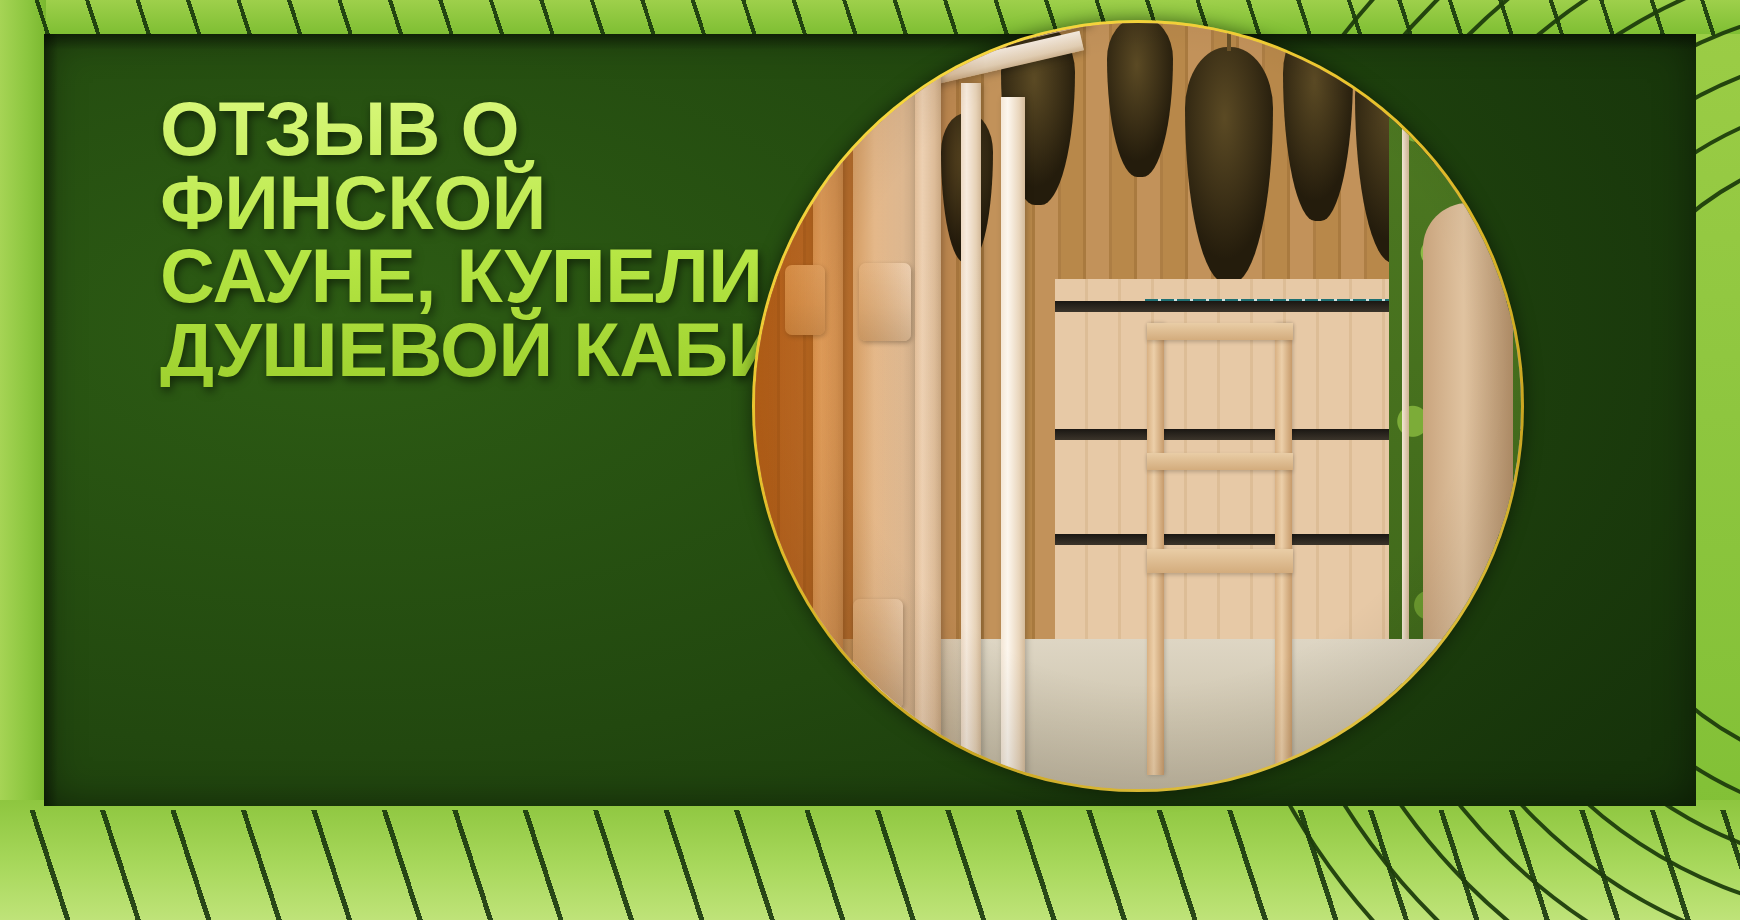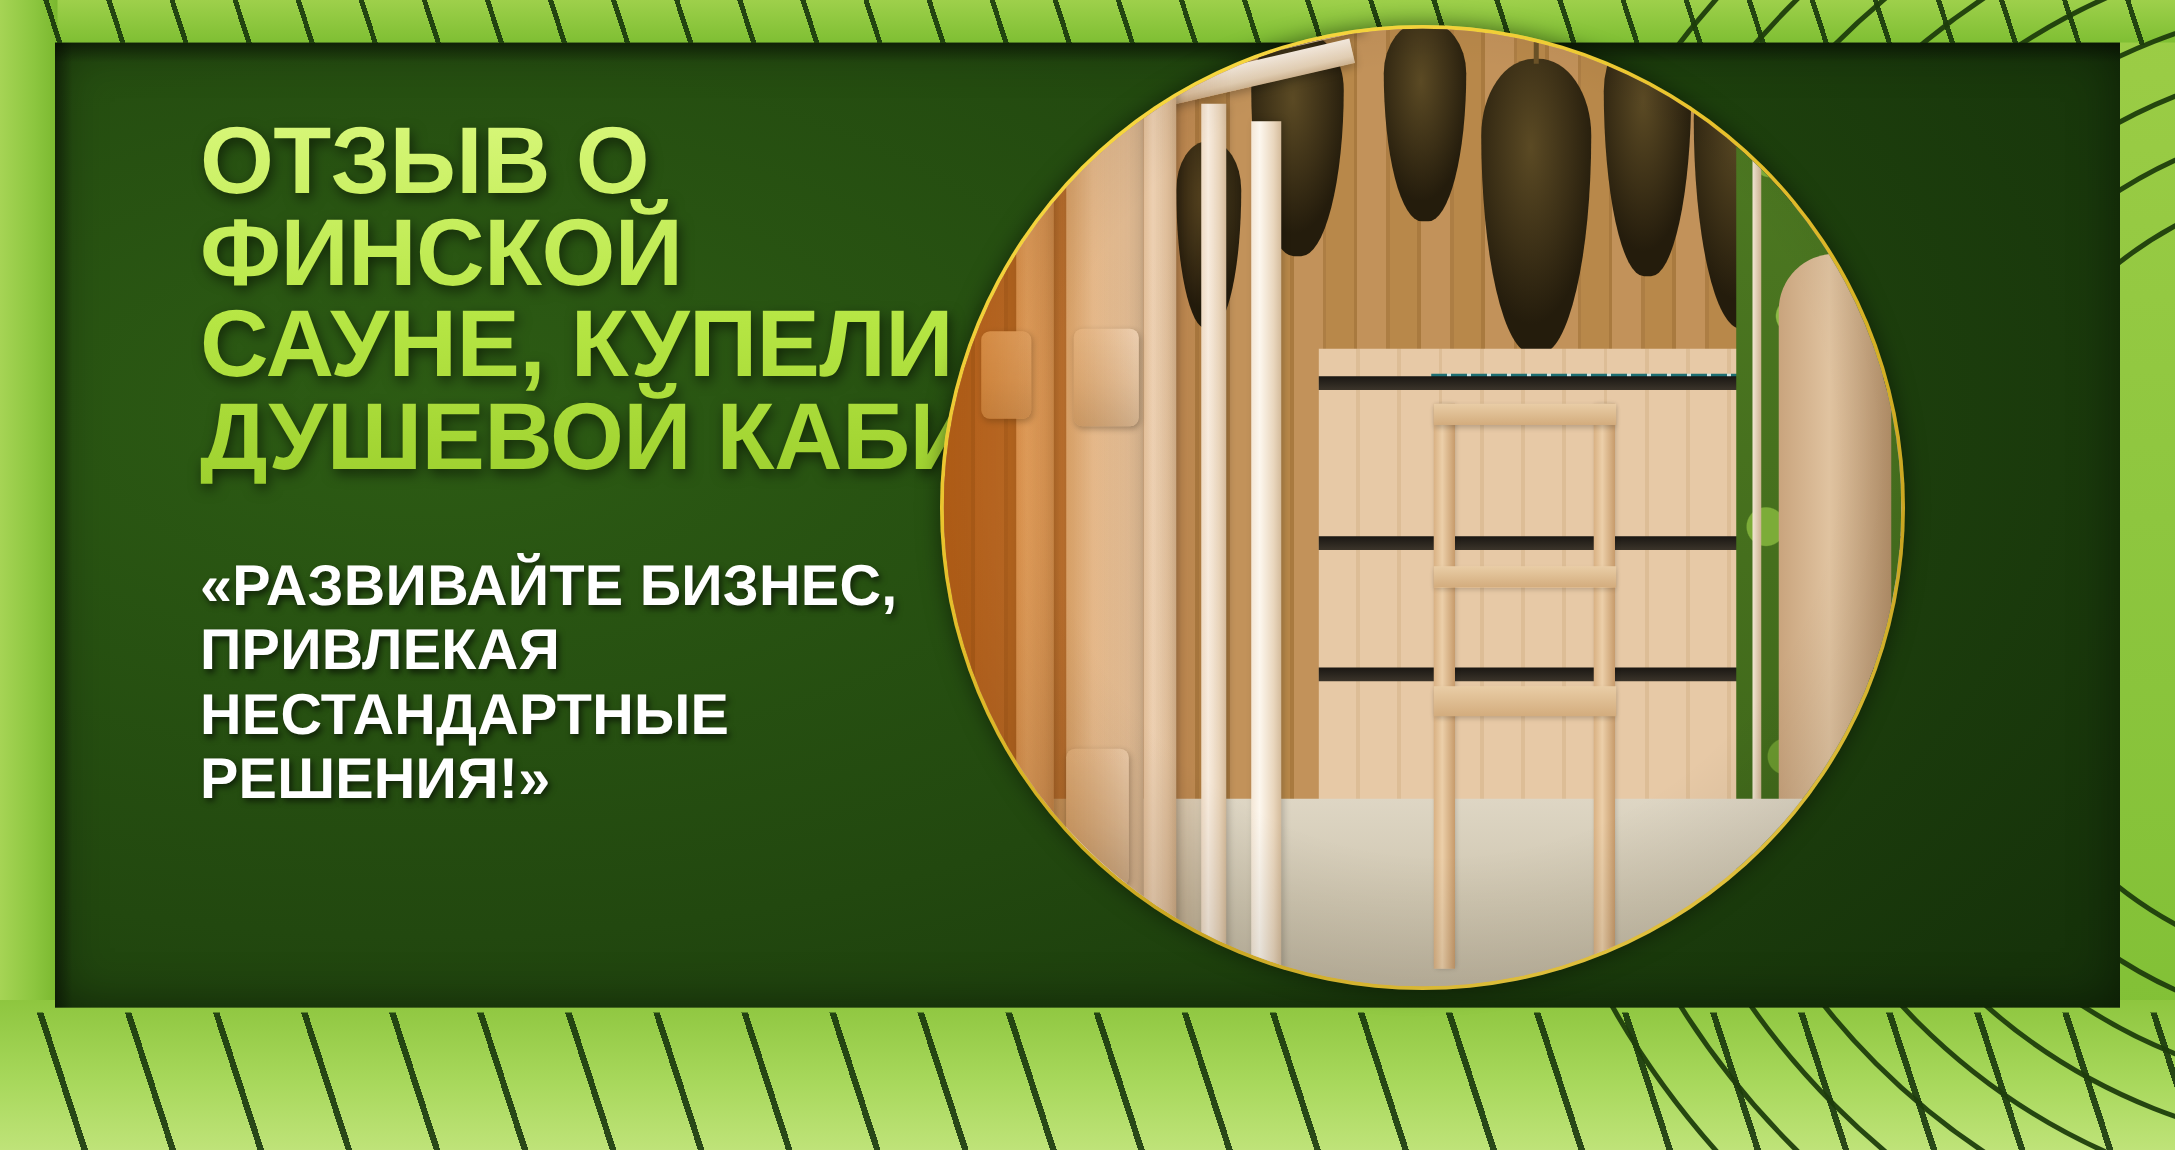--- a/index.html
+++ b/index.html
@@ -253,24 +253,20 @@
     </div>
 
   <div class="panel">
     <div class="panel-top-shadow"></div>
     <div class="panel-left-shadow"></div>
 
     <div class="textblock">
       <h1 class="headline">ОТЗЫВ О ФИНСКОЙ
 САУНЕ, КУПЕЛИ И
 ДУШЕВОЙ КАБИНЕ</h1>
-      <p class="subhead">«РАЗВИВАЙТЕ БИЗНЕС,
-ПРИВЛЕКАЯ
-НЕСТАНДАРТНЫЕ
-РЕШЕНИЯ!»</p>
     </div>
   </div>
 
   <div class="photo-wrap">
     <div class="photo">
 
       <div class="sc backwall"></div>
 
       <div class="sc venik" style="left:246px;top:2px;width:74px;height:180px;">
           <i></i>

